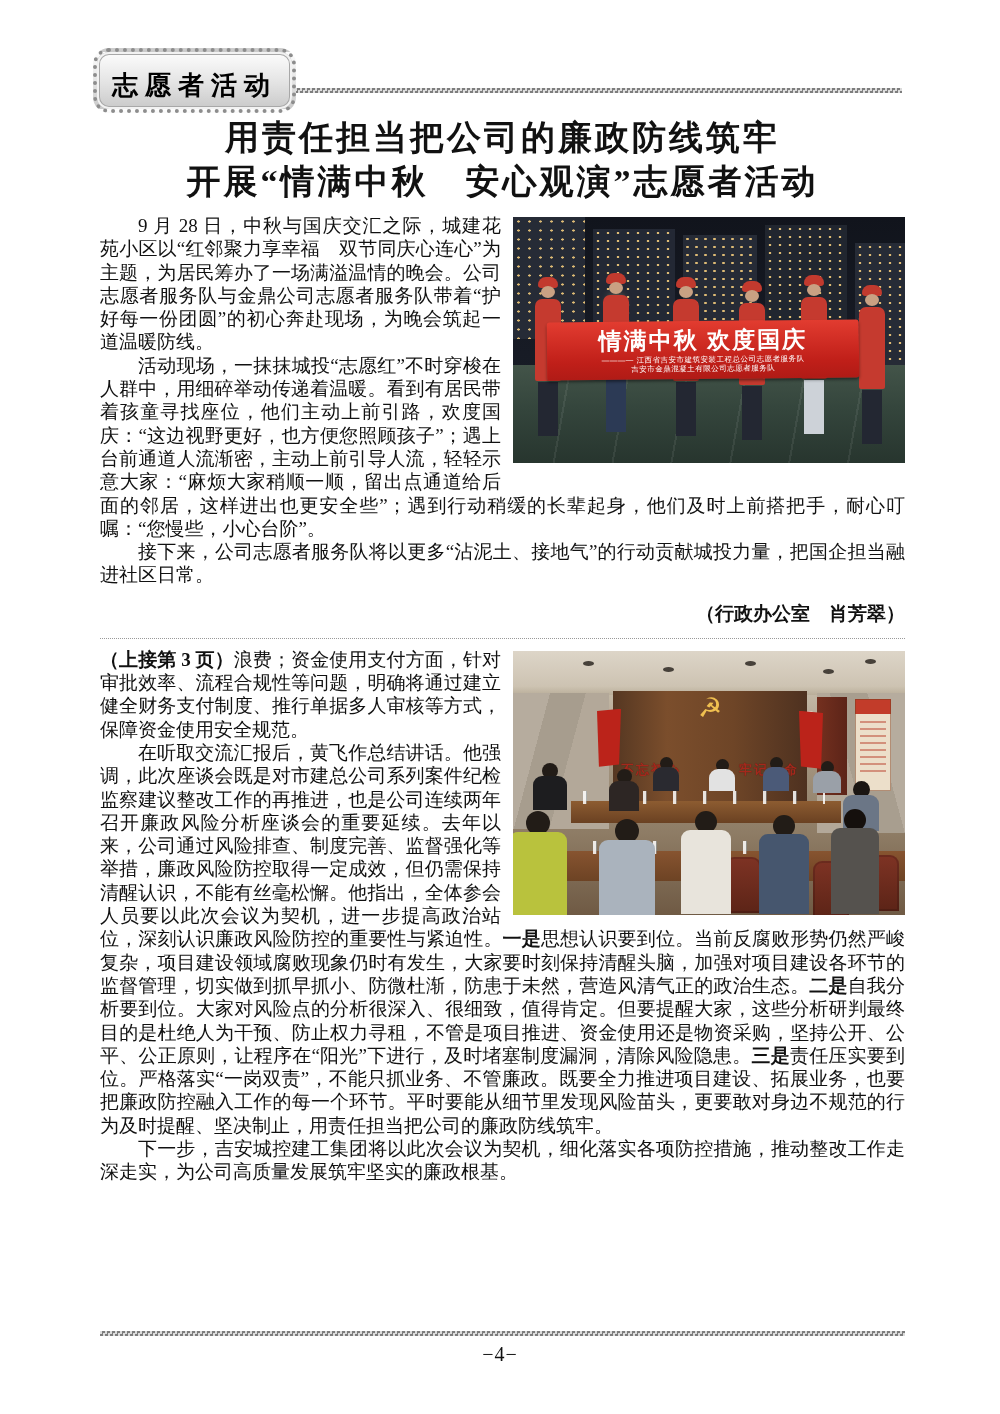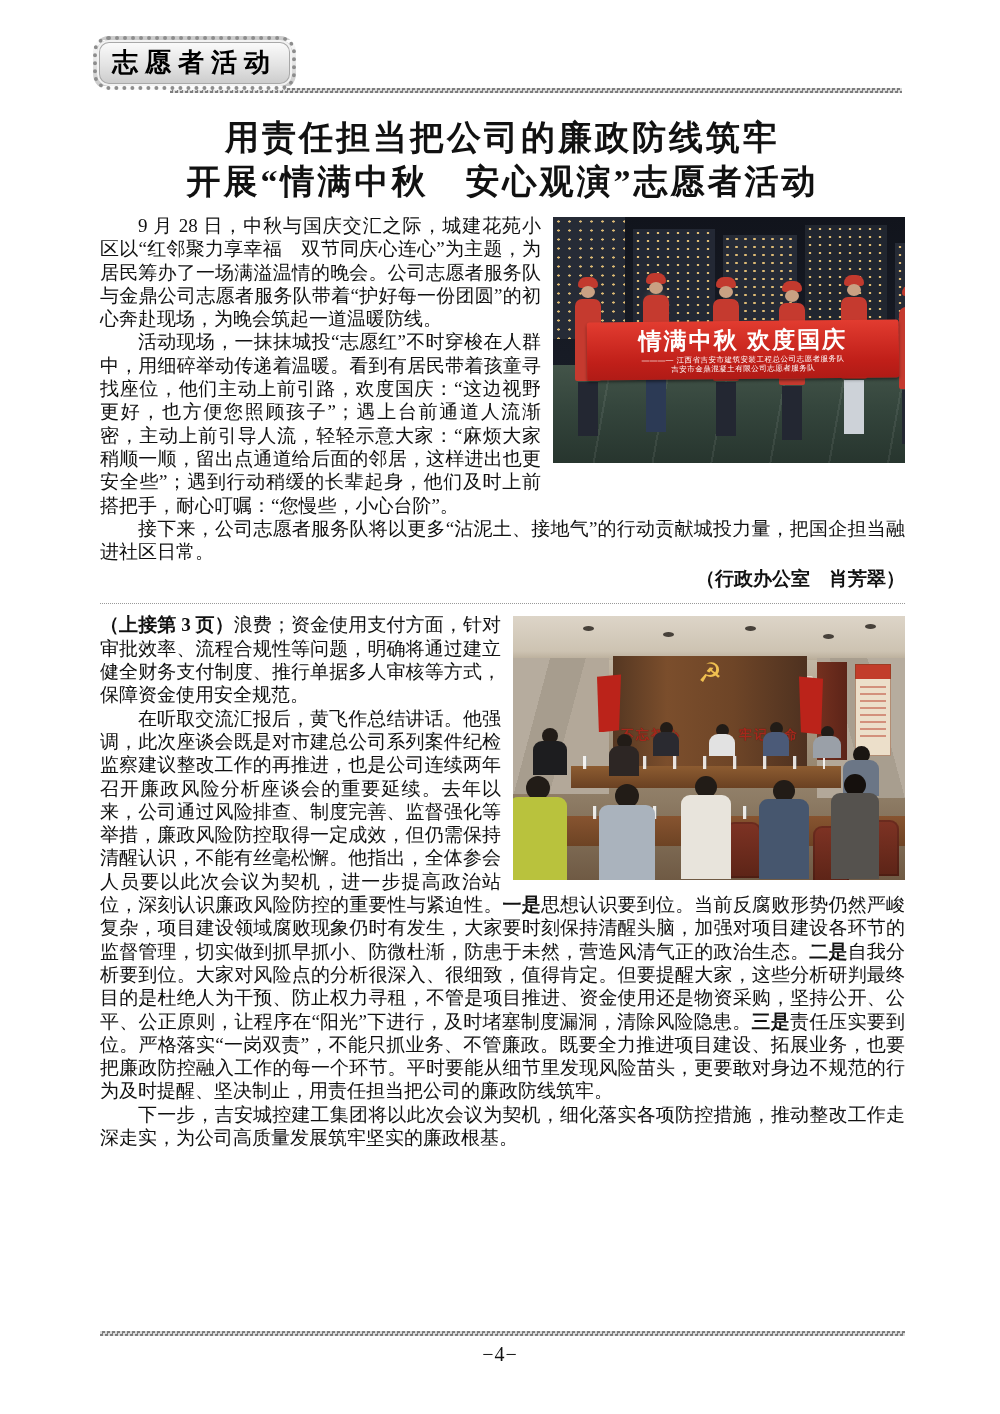--- a/index.html
+++ b/index.html
@@ -12,44 +12,44 @@
   .content { position:relative; padding:0 95px 0 100px; }
 
   
   .header { position:relative; height:64px; margin-top:36px; }
   .header-rule {
     position:absolute; left:70px; right:3px; top:52px; height:5px;
     background-image:conic-gradient(#7d7d7d 25%, #dcdcdc 0 50%, #7d7d7d 0 75%, #dcdcdc 0);
     background-size:5px 5px;
   }
   .badge {
-    position:absolute; left:-7px; top:0; z-index:2;
+    position:absolute; left:-7px; top:12px; z-index:2;
     background:linear-gradient(180deg,#fdfdfd,#e3e3e3 55%,#c9c9c9);
     border:4px dotted #8d8d8d; border-radius:16px;
-    padding:5px 15px 6px; box-shadow:inset 0 0 0 2px #f2f2f2, inset 0 0 0 3px #a8a8a8;
+    padding:16px 15px 6px; box-shadow:inset 0 0 0 2px #f2f2f2, inset 0 0 0 3px #a8a8a8;
   }
   .badge span {
     font-family:"Liberation Sans","DejaVu Sans",sans-serif;
     font-size:26px; font-weight:bold; letter-spacing:7px; color:#000;
   }
 
   
   .title { margin:16px 0 10px; text-align:center; font-weight:bold; }
   .title div { font-size:34px; line-height:44px; letter-spacing:3px; }
 
   
   p.body { margin:0; font-size:19px; line-height:23.3px; text-align:justify; }
   p.indent { text-indent:2em; }
   .seg { font-weight:bold; }
-  .attribution { margin:3px 0 0; font-size:19px; line-height:26px; text-align:right; font-weight:bold; }
+  .attribution { margin:14px 0 0; font-size:19px; line-height:26px; text-align:right; font-weight:bold; }
   .divider { border:none; border-top:1px dotted #999; margin:11px 0 9px; }
 
   
   figure { float:right; margin:3px 0 8px 12px; position:relative; overflow:hidden; padding:0; }
-  .photo1 { width:352px; height:246px; background:linear-gradient(180deg,#11141c,#171b25 55%,#1a2028); }
+  .photo1 { width:392px; height:246px; background:linear-gradient(180deg,#11141c,#171b25 55%,#1a2028); }
   .photo2 { width:392px; height:264px; background:linear-gradient(180deg,#d9d0c2 0,#c3b8a6 16%,#a3947f 42%,#8d7b64 70%,#6f5a44 100%); }
 
   
   .bldg { position:absolute; background-color:#262b36;
     background-image:radial-gradient(rgba(255,213,128,.85) 1px, transparent 1.7px);
     background-size:10px 8px; }
   .b1{left:0;top:30;width:72px;height:122px;background-size:11px 9px;}
   .b2{left:80px;top:12px;width:82px;height:140px;background-color:#232834;}
   .b3{left:170px;top:18px;width:74px;height:134px;background-size:9px 8px;}
   .b4{left:252px;top:8px;width:82px;height:144px;background-color:#21262f;}

